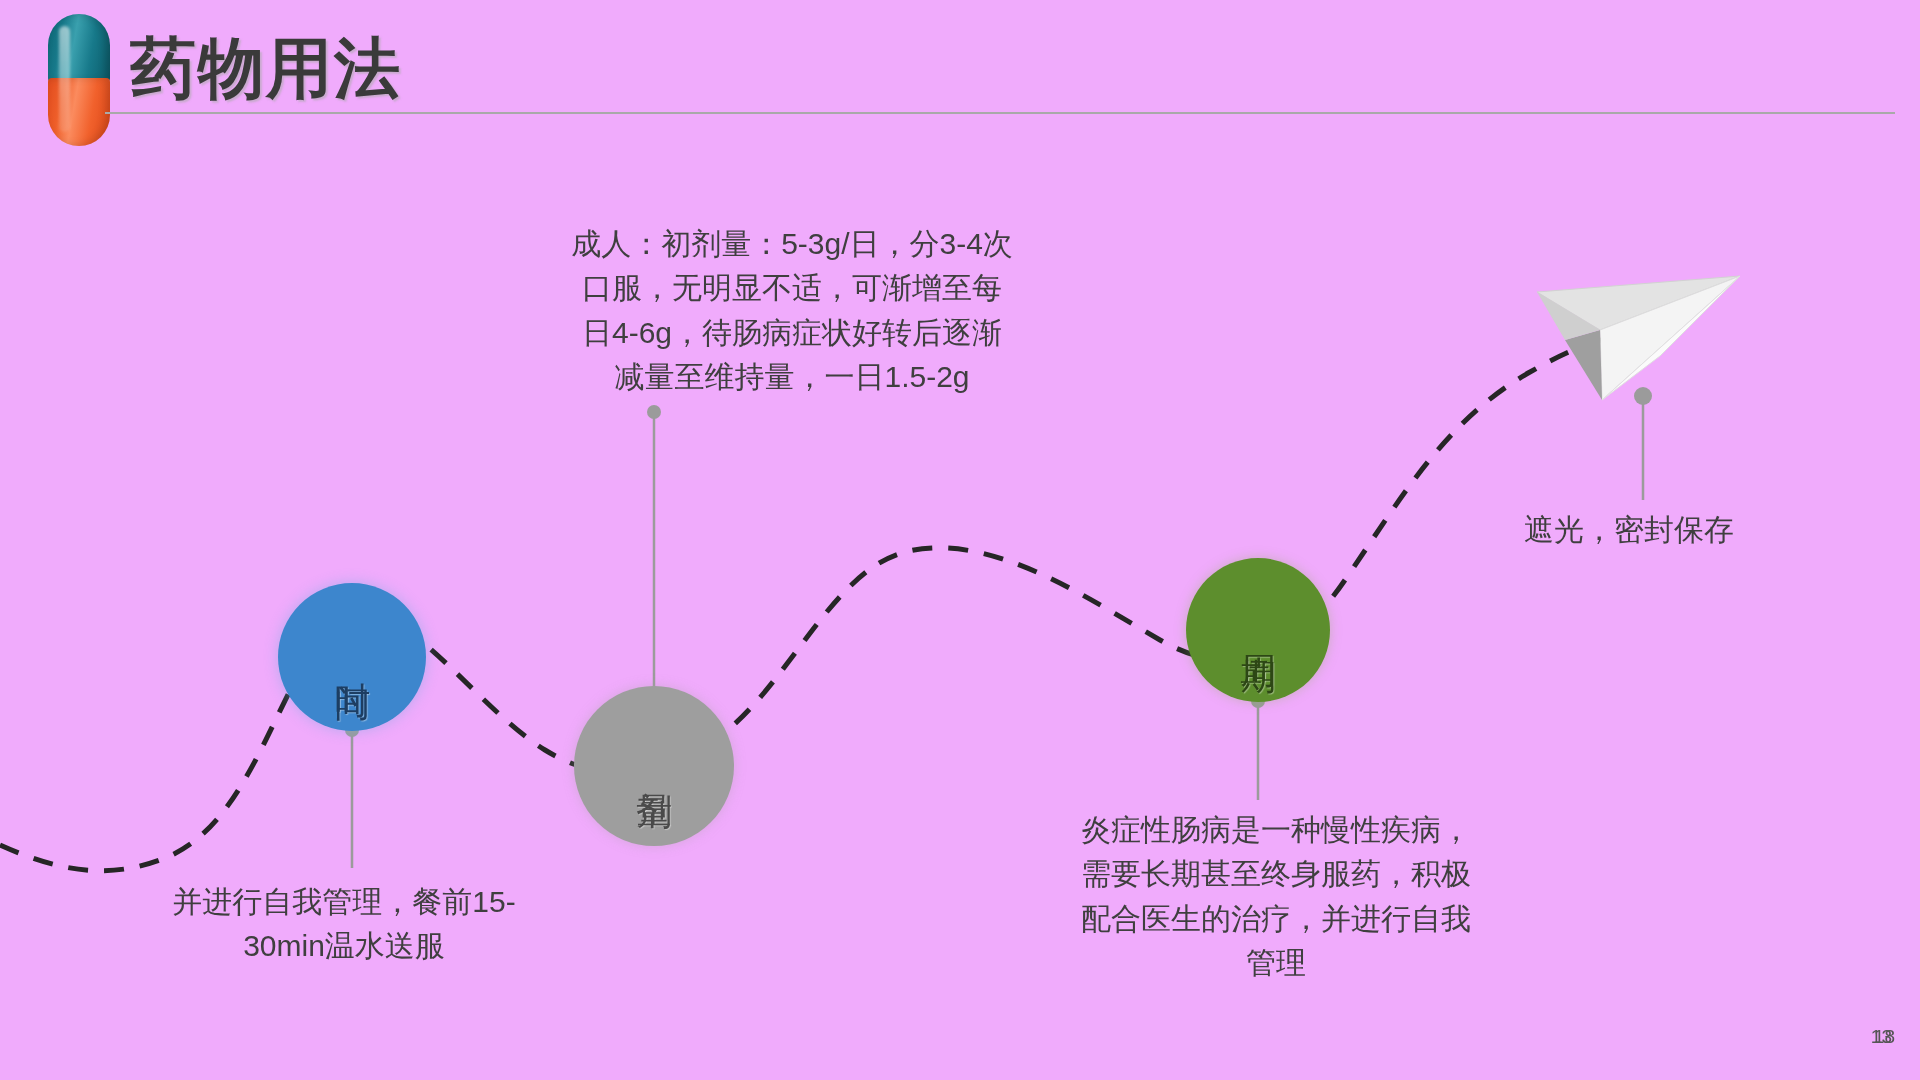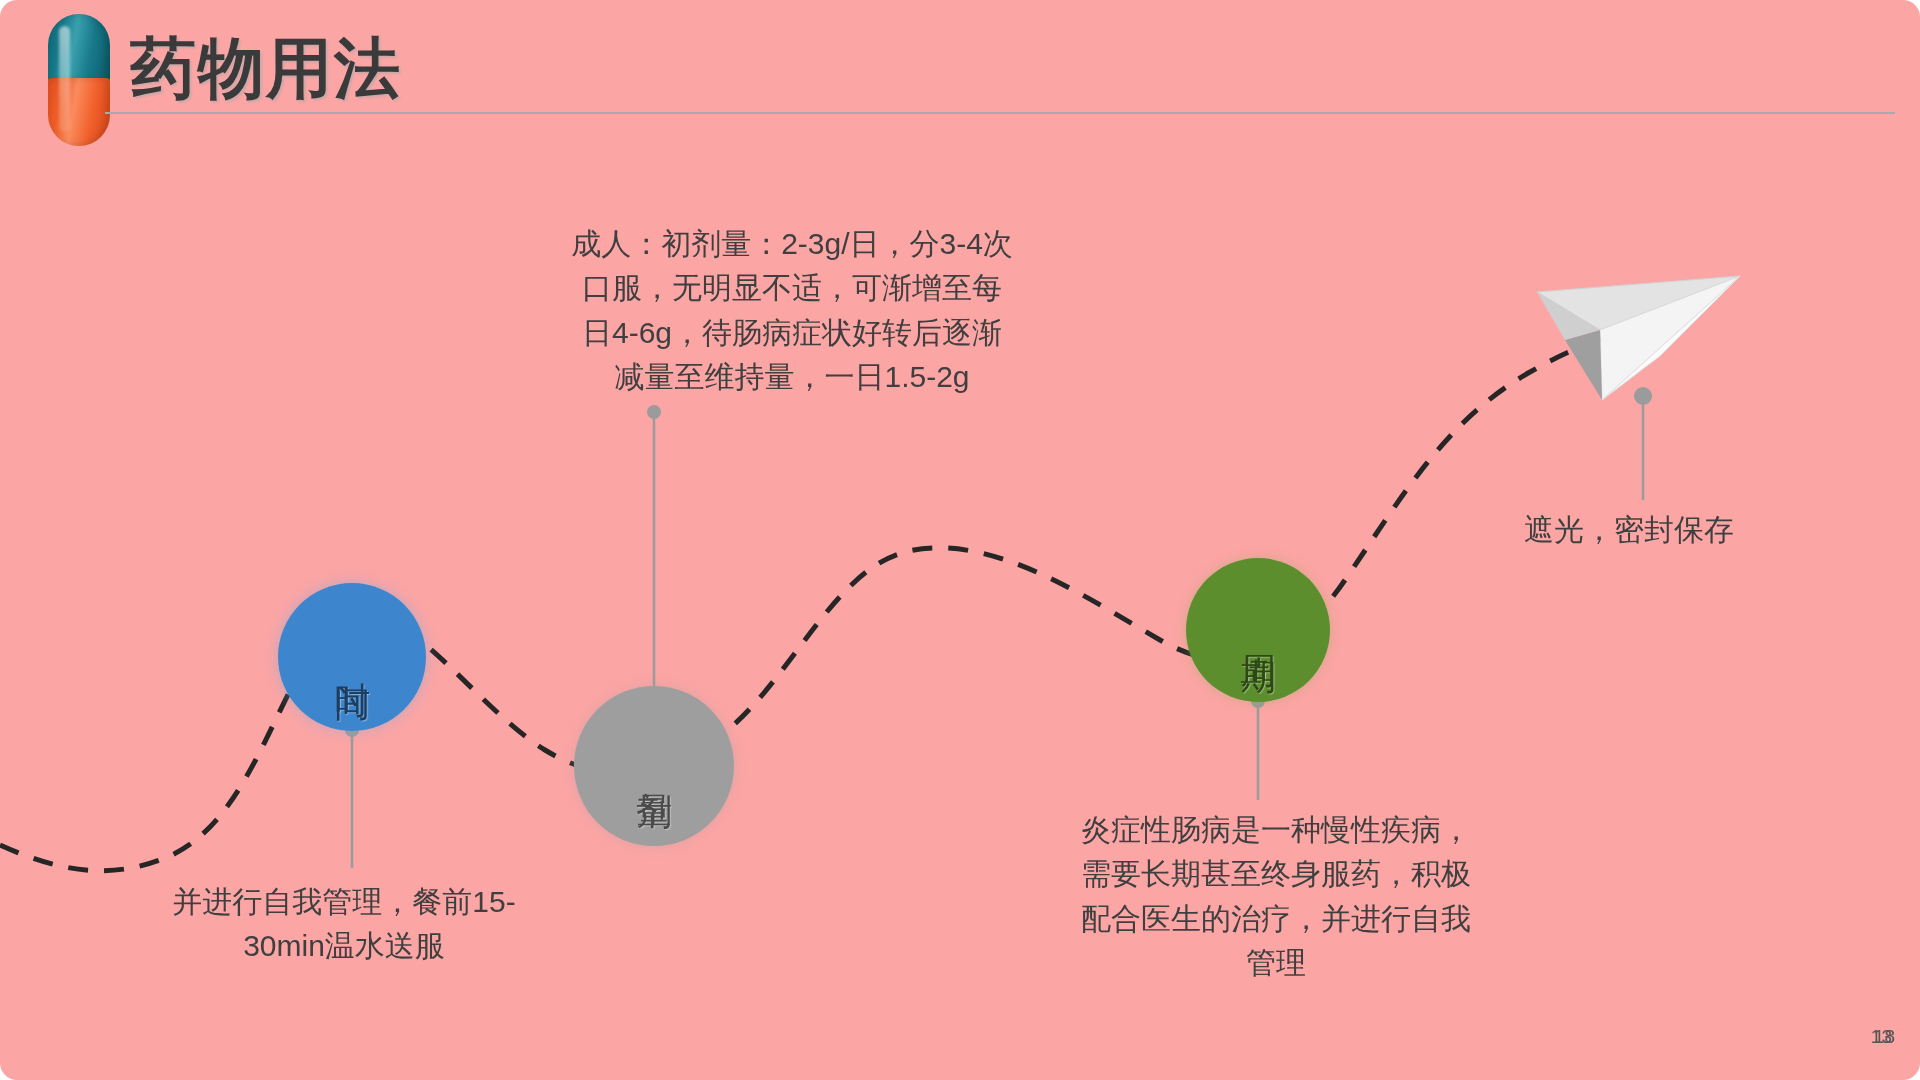--- a/index.html
+++ b/index.html
@@ -14,22 +14,21 @@
     position: relative;
     overflow: hidden;
     font-family: "Liberation Sans", "DejaVu Sans", sans-serif;
     color: #3f3f3f;
     -webkit-font-smoothing: antialiased;
   }
 
   .slide {
     position: absolute;
     inset: 0;
-    background: #fca5a5;
-    border-radius: 17px;
+    background: #f0abfc;
   }
 
   
   .header {
     position: absolute;
     left: 0;
     top: 0;
     width: 1920px;
     height: 160px;
   }
@@ -258,21 +257,21 @@
   </div>
 
   <div class="node node-dose">
     <span class="node-label">剂量</span>
   </div>
 
   <div class="node node-cycle">
     <span class="node-label">周期</span>
   </div>
 
-  <div class="callout callout-dose">成人：初剂量：2-3g/日，分3-4次口服，无明显不适，可渐增至每日4-6g，待肠病症状好转后逐渐减量至维持量，一日1.5-2g</div>
+  <div class="callout callout-dose">成人：初剂量：5-3g/日，分3-4次口服，无明显不适，可渐增至每日4-6g，待肠病症状好转后逐渐减量至维持量，一日1.5-2g</div>
 
   <div class="callout callout-time">并进行自我管理，餐前15-30min温水送服</div>
 
   <div class="callout callout-cycle">炎症性肠病是一种慢性疾病，需要长期甚至终身服药，积极配合医生的治疗，并进行自我管理</div>
 
   <div class="callout callout-store">遮光，密封保存</div>
 
   <div class="page-number">
     <span class="pn-stack">
       <span>13</span>

